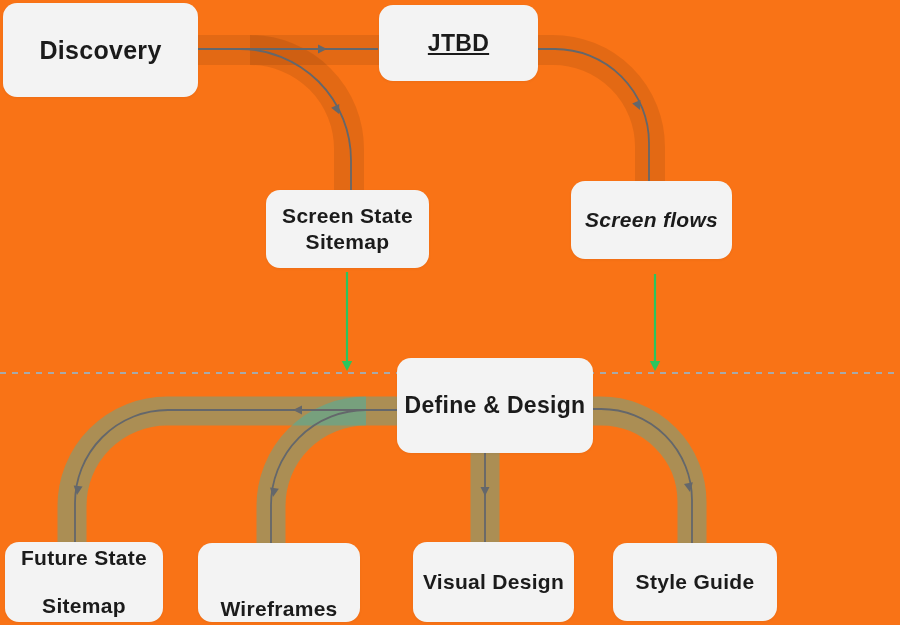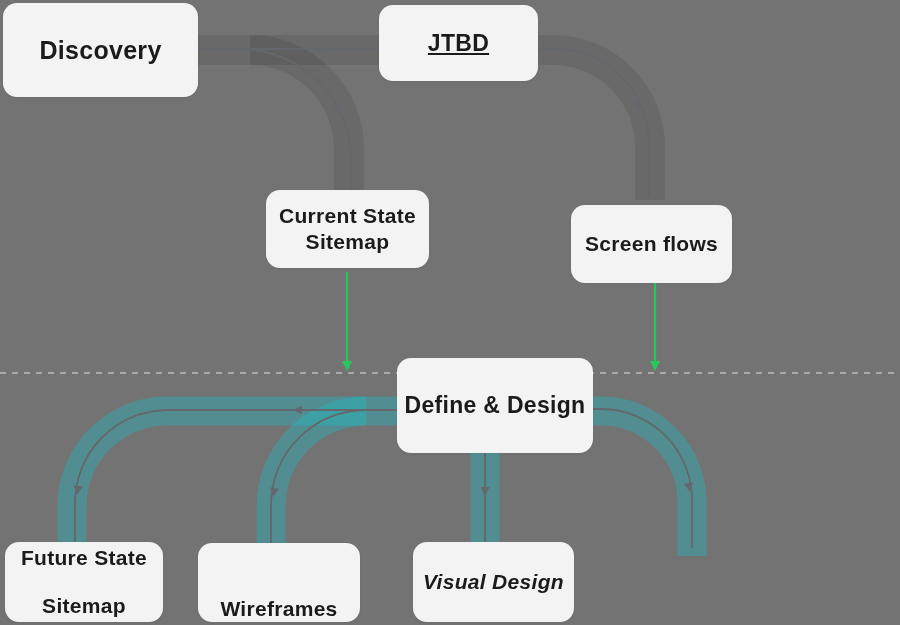--- a/index.html
+++ b/index.html
@@ -1,20 +1,20 @@
 <!DOCTYPE html>
 <html style="--box-bg: #f3f3f3; --text: #1b1b1b; --pipe-gray: rgba(0,0,0,0.085); --pipe-cyan: rgba(20,195,205,0.34); --flow-line: #64676b; --green-arrow: #2bc55e; --divider: #a9a9a9;"><head>
 <meta charset="utf-8">
 <style>
   html, body { margin: 0; padding: 0; background: #ffffff; }
   .stage {
     position: relative;
     width: 900px;
     height: 625px;
-    background: #737373;
+    background: #f97316;
     overflow: hidden;
     font-family: "Liberation Sans", sans-serif;
   }
   .stage svg { position: absolute; left: 0; top: 0; }
 
   .pipe { fill: none; stroke-linecap: butt; }
   .pipe-gray { stroke: var(--pipe-gray, rgba(0,0,0,0.085)); stroke-width: 30; }
   .pipe-cyan { stroke: var(--pipe-cyan, rgba(20,195,205,0.34)); stroke-width: 29; }
   .divider   { fill: none; stroke: var(--divider, #a9a9a9); stroke-width: 2; stroke-dasharray: 6 6; }
   .flow      { fill: none; stroke: var(--flow-line, #64676b); stroke-width: 1.8; }
@@ -86,39 +86,42 @@
 
   <div class="node fs-25" style="left:3px; top:3px; width:195px; height:94px;">
     <span class="line">Discovery</span>
   </div>
 
   <div class="node fs-23" style="left:379px; top:5px; width:159px; height:76px;text-decoration:underline;">
     <span class="line">JTBD</span>
   </div>
 
   <div class="node fs-21" style="left:266px; top:190px; width:163px; height:78px;">
-    <span class="line">Current State</span>
+    <span class="line">Screen State</span>
     <span class="line">Sitemap</span>
   </div>
 
-  <div class="node fs-21" style="left:571px; top:205px; width:161px; height:78px;">
+  <div class="node fs-21" style="left:571px; top:181px; width:161px; height:78px;font-style:italic;">
     <span class="line">Screen flows</span>
   </div>
 
   <div class="node fs-23" style="left:397px; top:358px; width:196px; height:95px;align-items:center;">
     <span class="line">Define &amp; Design</span>
   </div>
 
   <div class="node fs-21" style="left:5px; top:542px; width:158px; height:80px;gap:21px;">
     <span class="line">Future State</span>
     <span class="line">Sitemap</span>
   </div>
 
   <div class="node fs-21" style="left:198px; top:543px; width:162px; height:79px;justify-content:flex-end;">
     <span class="line">Wireframes</span>
   </div>
 
-  <div class="node fs-21" style="left:413px; top:542px; width:161px; height:80px;font-style:italic;">
+  <div class="node fs-21" style="left:413px; top:542px; width:161px; height:80px;">
     <span class="line">Visual Design</span>
   </div>
 
+  <div class="node fs-21" style="left:613px; top:543px; width:164px; height:78px;">
+    <span class="line">Style Guide</span>
+  </div>
 
 </div>
 
 </body></html>

